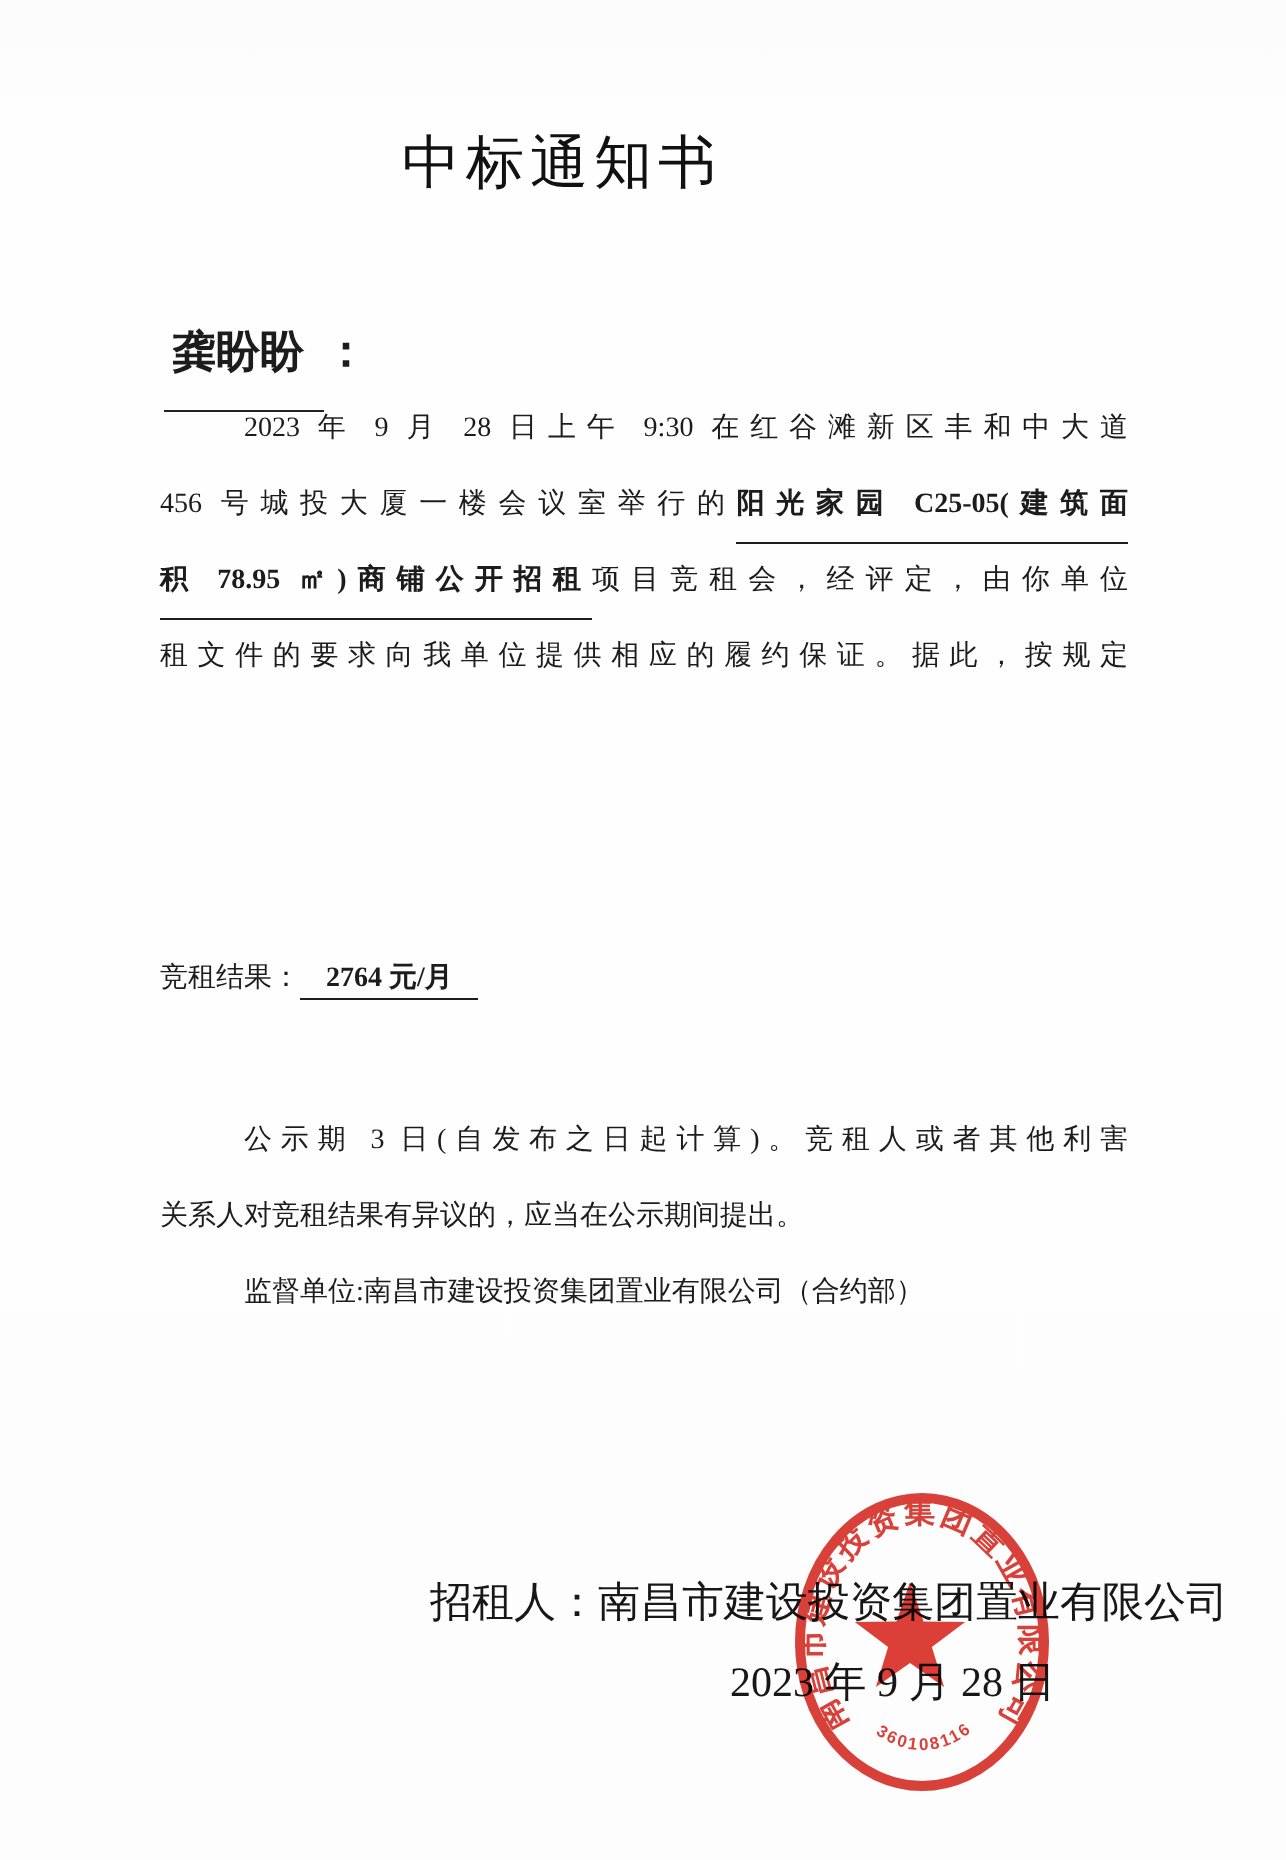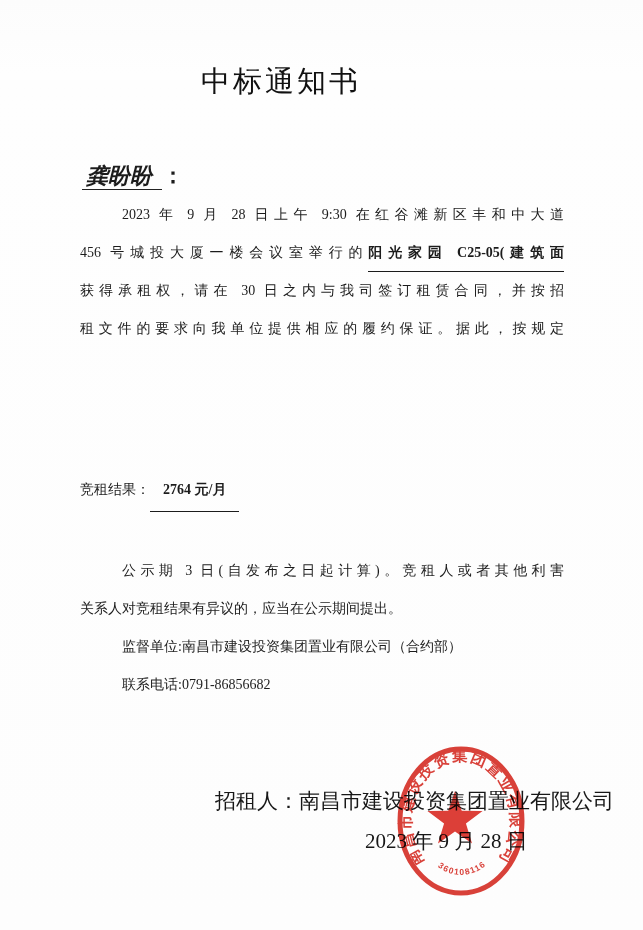--- a/index.html
+++ b/index.html
@@ -12,30 +12,30 @@
   .page{position:absolute;inset:0;background:linear-gradient(180deg,#fcfcfc 0%,#fefefe 8%,#fdfdfd 100%);}
   .doc-title{
     position:absolute;top:62px;left:0;width:562px;
     text-align:center;font-size:29px;letter-spacing:3px;font-weight:400;color:#111;
     white-space:nowrap;
   }
   .addressee{
     position:absolute;top:157px;left:82px;line-height:38px;font-size:22px;font-weight:700;
     white-space:nowrap;
   }
-  .addressee .uname{border-bottom:1.6px solid #222;padding:0 10px 1px 4px;font-style:italic;}
+  .addressee .uname{border-bottom:1.6px solid #222;padding:0 10px 17px 4px;}
   .block{position:absolute;left:80px;width:484px;}
   .para1{top:196px;}
   .line{line-height:38px;font-size:14px;white-space:nowrap;}
   .jline{white-space:normal;text-align:justify;text-align-last:justify;}
   .indent{text-indent:42px;}
   .emu{font-weight:700;border-bottom:1.6px solid #1c1c1c;padding-bottom:11px;}
   .result{top:471px;}
   .result .lbl{font-weight:400;}
-  .result .val{font-weight:700;border-bottom:1.7px solid #1c1c1c;padding:0 13px 14px 13px;}
+  .result .val{font-weight:700;border-bottom:1.7px solid #1c1c1c;padding:0 13px 2px 13px;}
   .notice{top:552px;}
   .lessor-line{
     position:absolute;top:782px;left:215px;line-height:38px;font-size:21px;white-space:nowrap;color:#171717;
   }
   .date-line{
     position:absolute;top:822px;left:365px;line-height:38px;font-size:21px;white-space:nowrap;color:#171717;
   }
   .seal{
     position:absolute;left:393px;top:742px;width:136px;height:158px;
     mix-blend-mode:multiply;opacity:0.93;
@@ -46,33 +46,32 @@
 
 <div class="page">
 
   <div class="doc-title">中标通知书</div>
 
   <div class="addressee"><span class="uname">龚盼盼</span><span>：</span></div>
 
   <div class="block para1">
     <div class="line jline indent">2023 年 9 月 28 日上午 9:30 在红谷滩新区丰和中大道</div>
     <div class="line jline"><span>456 号城投大厦一楼会议室举行的</span><span class="emu">阳光家园 C25-05(建筑面</span></div>
-    <div class="line jline">获得承租权，请在 30 日之内与我司签订租赁合同，并按招</div>
+    <div class="line jline"><span class="emu">积 78.95 ㎡)商铺公开招租</span><span>项目竞租会，经评定，由你单位</span></div>
     <div class="line jline">租文件的要求向我单位提供相应的履约保证。据此，按规定</div>
   </div>
 
   <div class="block result">
     <div class="line"><span class="lbl">竞租结果：</span><span class="val">2764 元/月</span></div>
   </div>
 
   <div class="block notice">
     <div class="line jline indent">公示期 3 日(自发布之日起计算)。竞租人或者其他利害</div>
     <div class="line">关系人对竞租结果有异议的，应当在公示期间提出。</div>
     <div class="line indent">监督单位:南昌市建设投资集团置业有限公司（合约部）</div>
-    <div class="line indent">联系电话:0791-86856682</div>
   </div>
 
   <div class="lessor-line">招租人：南昌市建设投资集团置业有限公司</div>
   <div class="date-line">2023 年 9 月 28 日</div>
 
   <svg class="seal" viewBox="0 0 136 158" xmlns="http://www.w3.org/2000/svg">
     <defs>
       <path id="arcTop" d="M 32.6,121.4 A 50,60 0 1 1 103.4,121.4" fill="none"></path>
       <path id="arcBottom" d="M 41.6,122.2 A 44,54 0 0 0 94.4,122.2" fill="none"></path>
     </defs>

